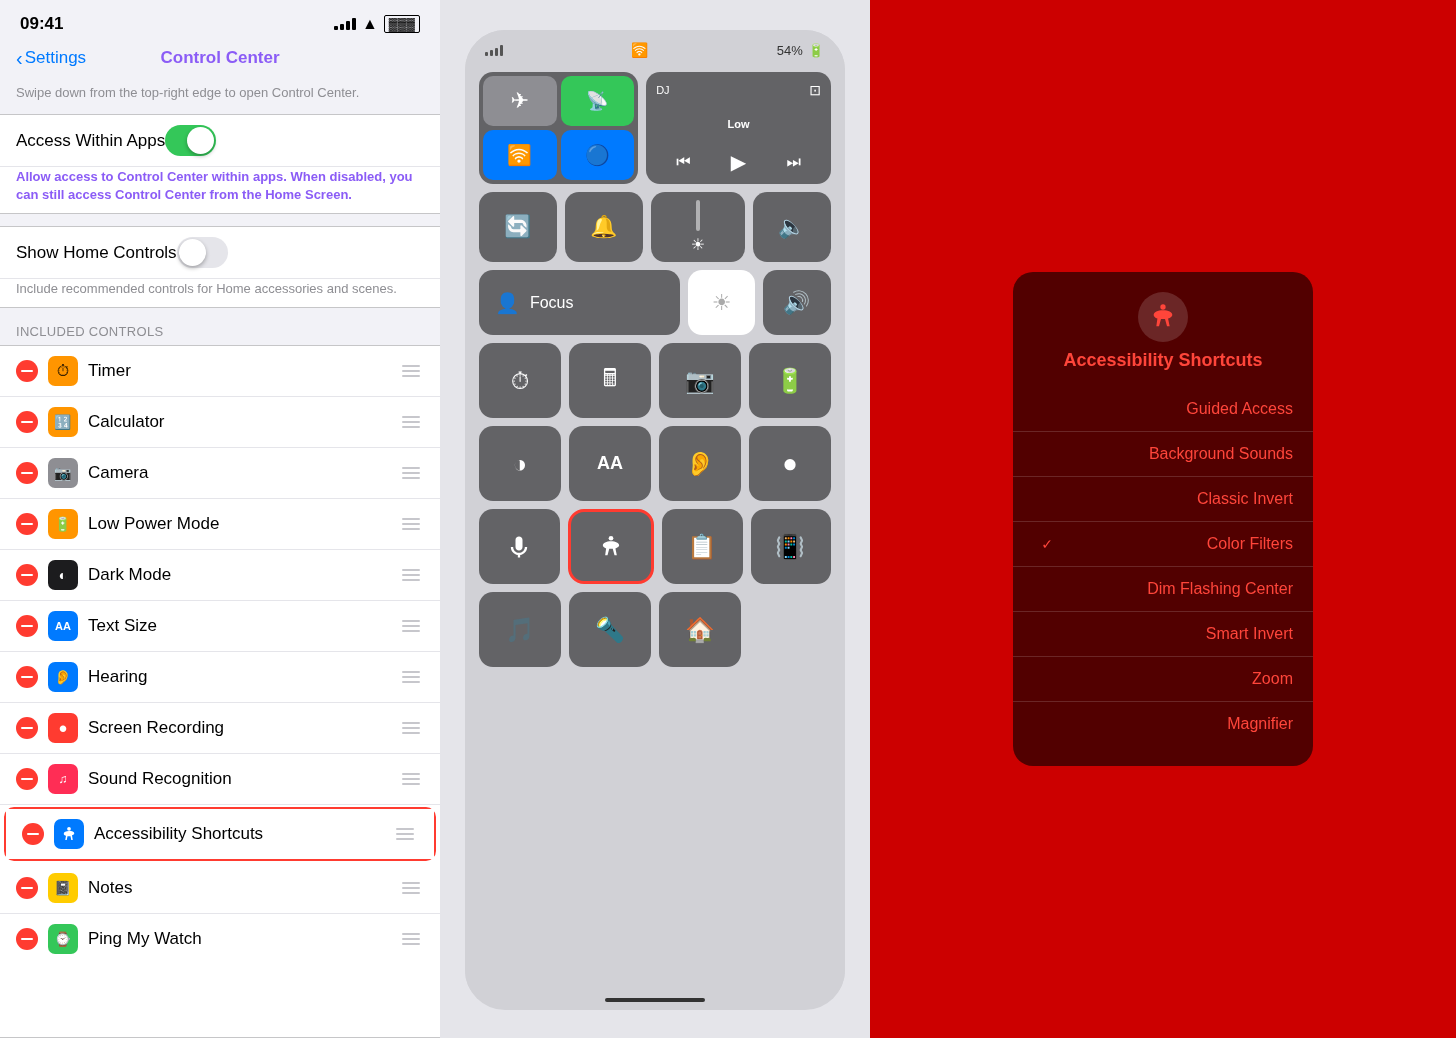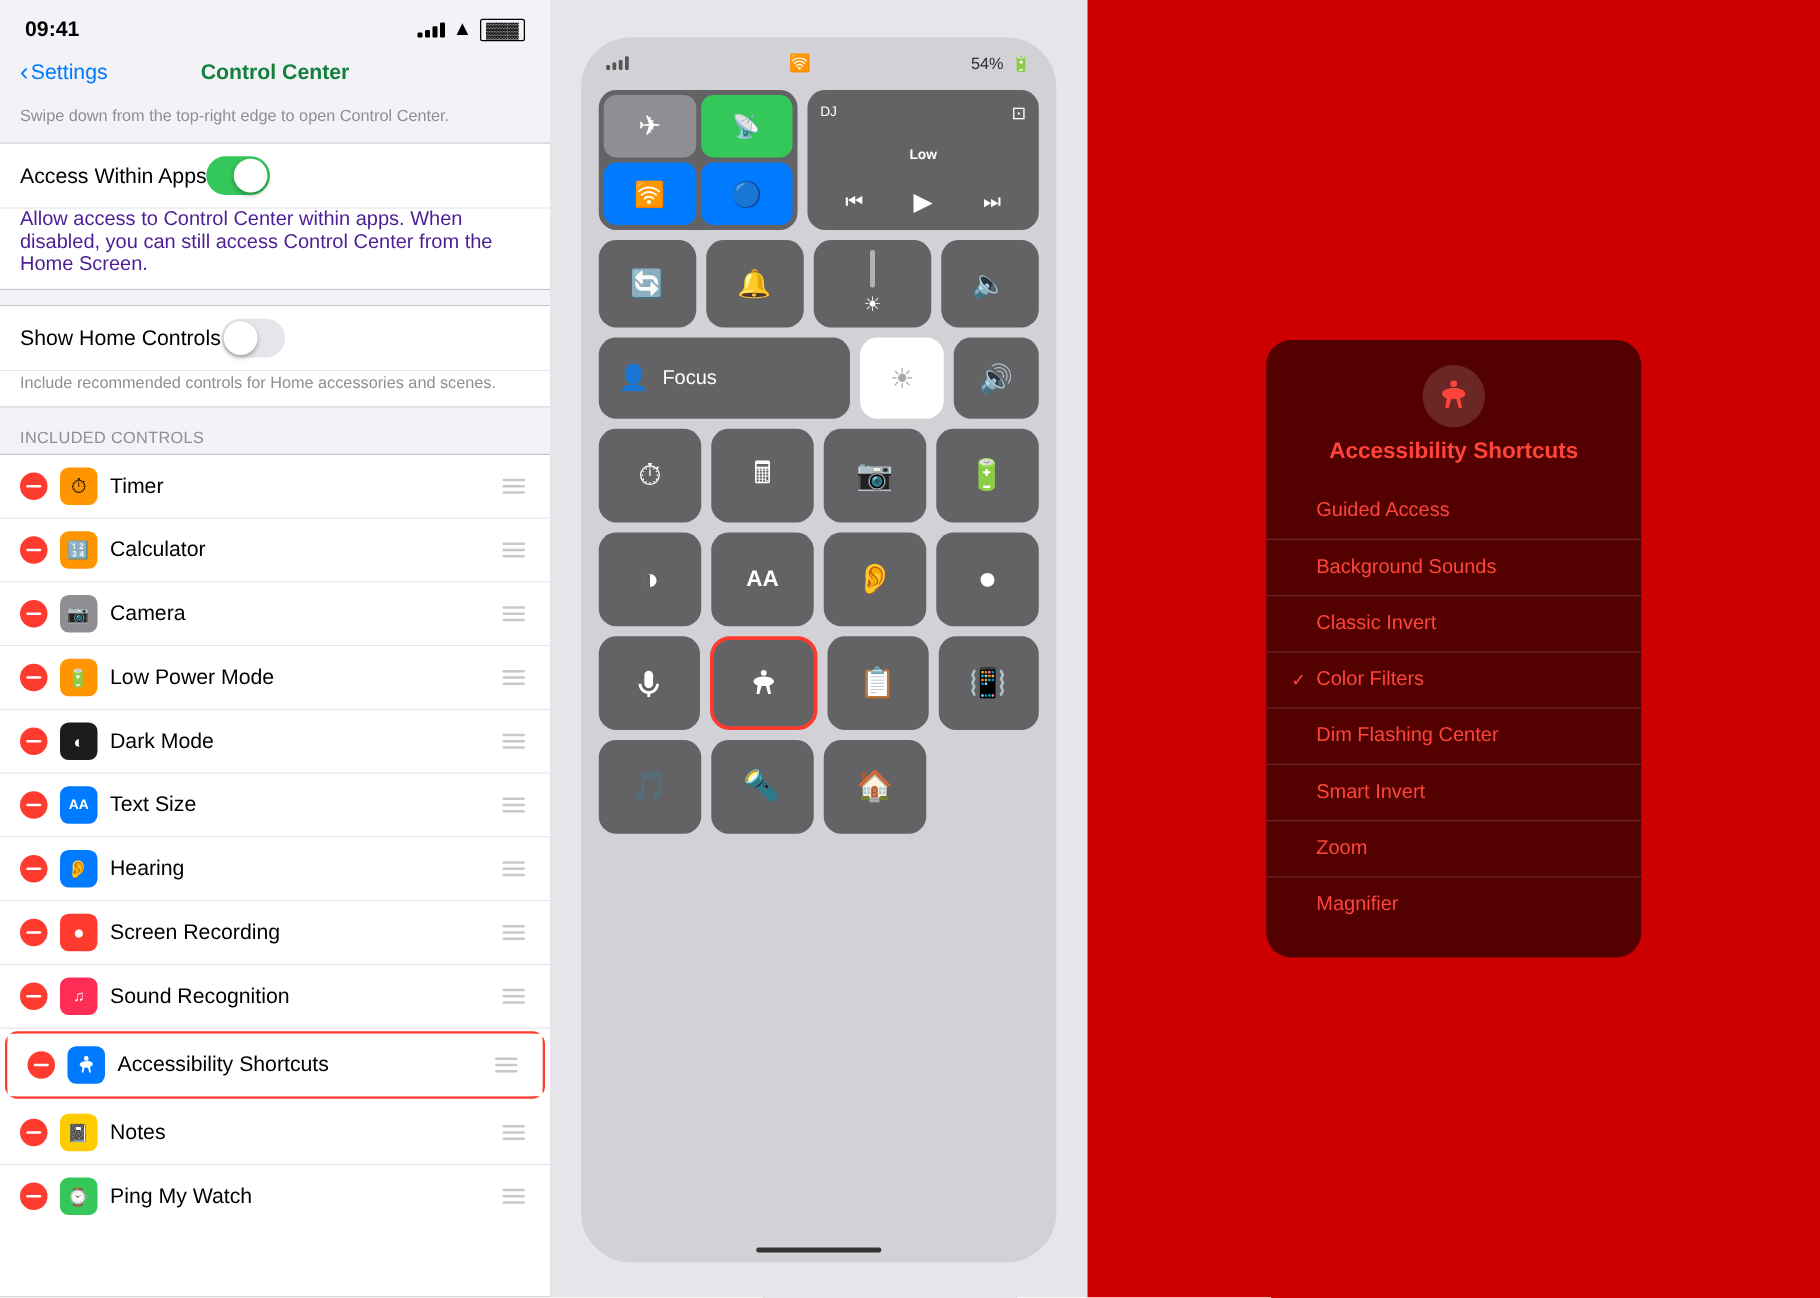--- a/index.html
+++ b/index.html
@@ -59,21 +59,21 @@
       font-size: 17px;
       gap: 2px;
     }
     .back-chevron {
       font-size: 20px;
       color: #007aff;
     }
     .nav-title {
       font-size: 17px;
       font-weight: 600;
-      color: #15803d;
+      color: #8b5cf6;
       text-align: center;
     }
 
     .subtitle-text {
       font-size: 13px;
       color: #8e8e93;
       padding: 4px 16px 12px;
       background: #f2f2f7;
       line-height: 1.4;
     }
@@ -311,20 +311,21 @@
     .popup-list {
       width: 100%;
     }
 
     .popup-item {
       display: flex;
       align-items: center;
       padding: 13px 20px;
       border-top: 0.5px solid rgba(255,255,255,0.15);
       cursor: pointer;
+      text-align: right;
     }
     .popup-item:first-child { border-top: none; }
 
     .popup-item-check {
       width: 20px;
       color: #ff453a;
       font-size: 14px;
       flex-shrink: 0;
     }
 
@@ -366,21 +367,21 @@
   <div class="settings-section">
     <div class="settings-row">
       <div>
         <div class="row-label">Access Within Apps</div>
       </div>
       <div class="toggle on">
         <div class="toggle-knob"></div>
       </div>
     </div>
     <div style="padding: 0 16px 10px; background:#fff;">
-      <span style="font-size:16px;color:#4c1d95;">Allow access to Control Center within apps. When disabled, you can still access Control Center from the Home Screen.</span>
+      <span style="font-size:13px;color:#8b5cf6;font-weight:bold;">Allow access to Control Center within apps. When disabled, you can still access Control Center from the Home Screen.</span>
     </div>
   </div>
 
   <div style="height:12px;background:#f2f2f7;"></div>
 
   <div class="settings-section">
     <div class="settings-row">
       <div>
         <div class="row-label">Show Home Controls</div>
       </div>

